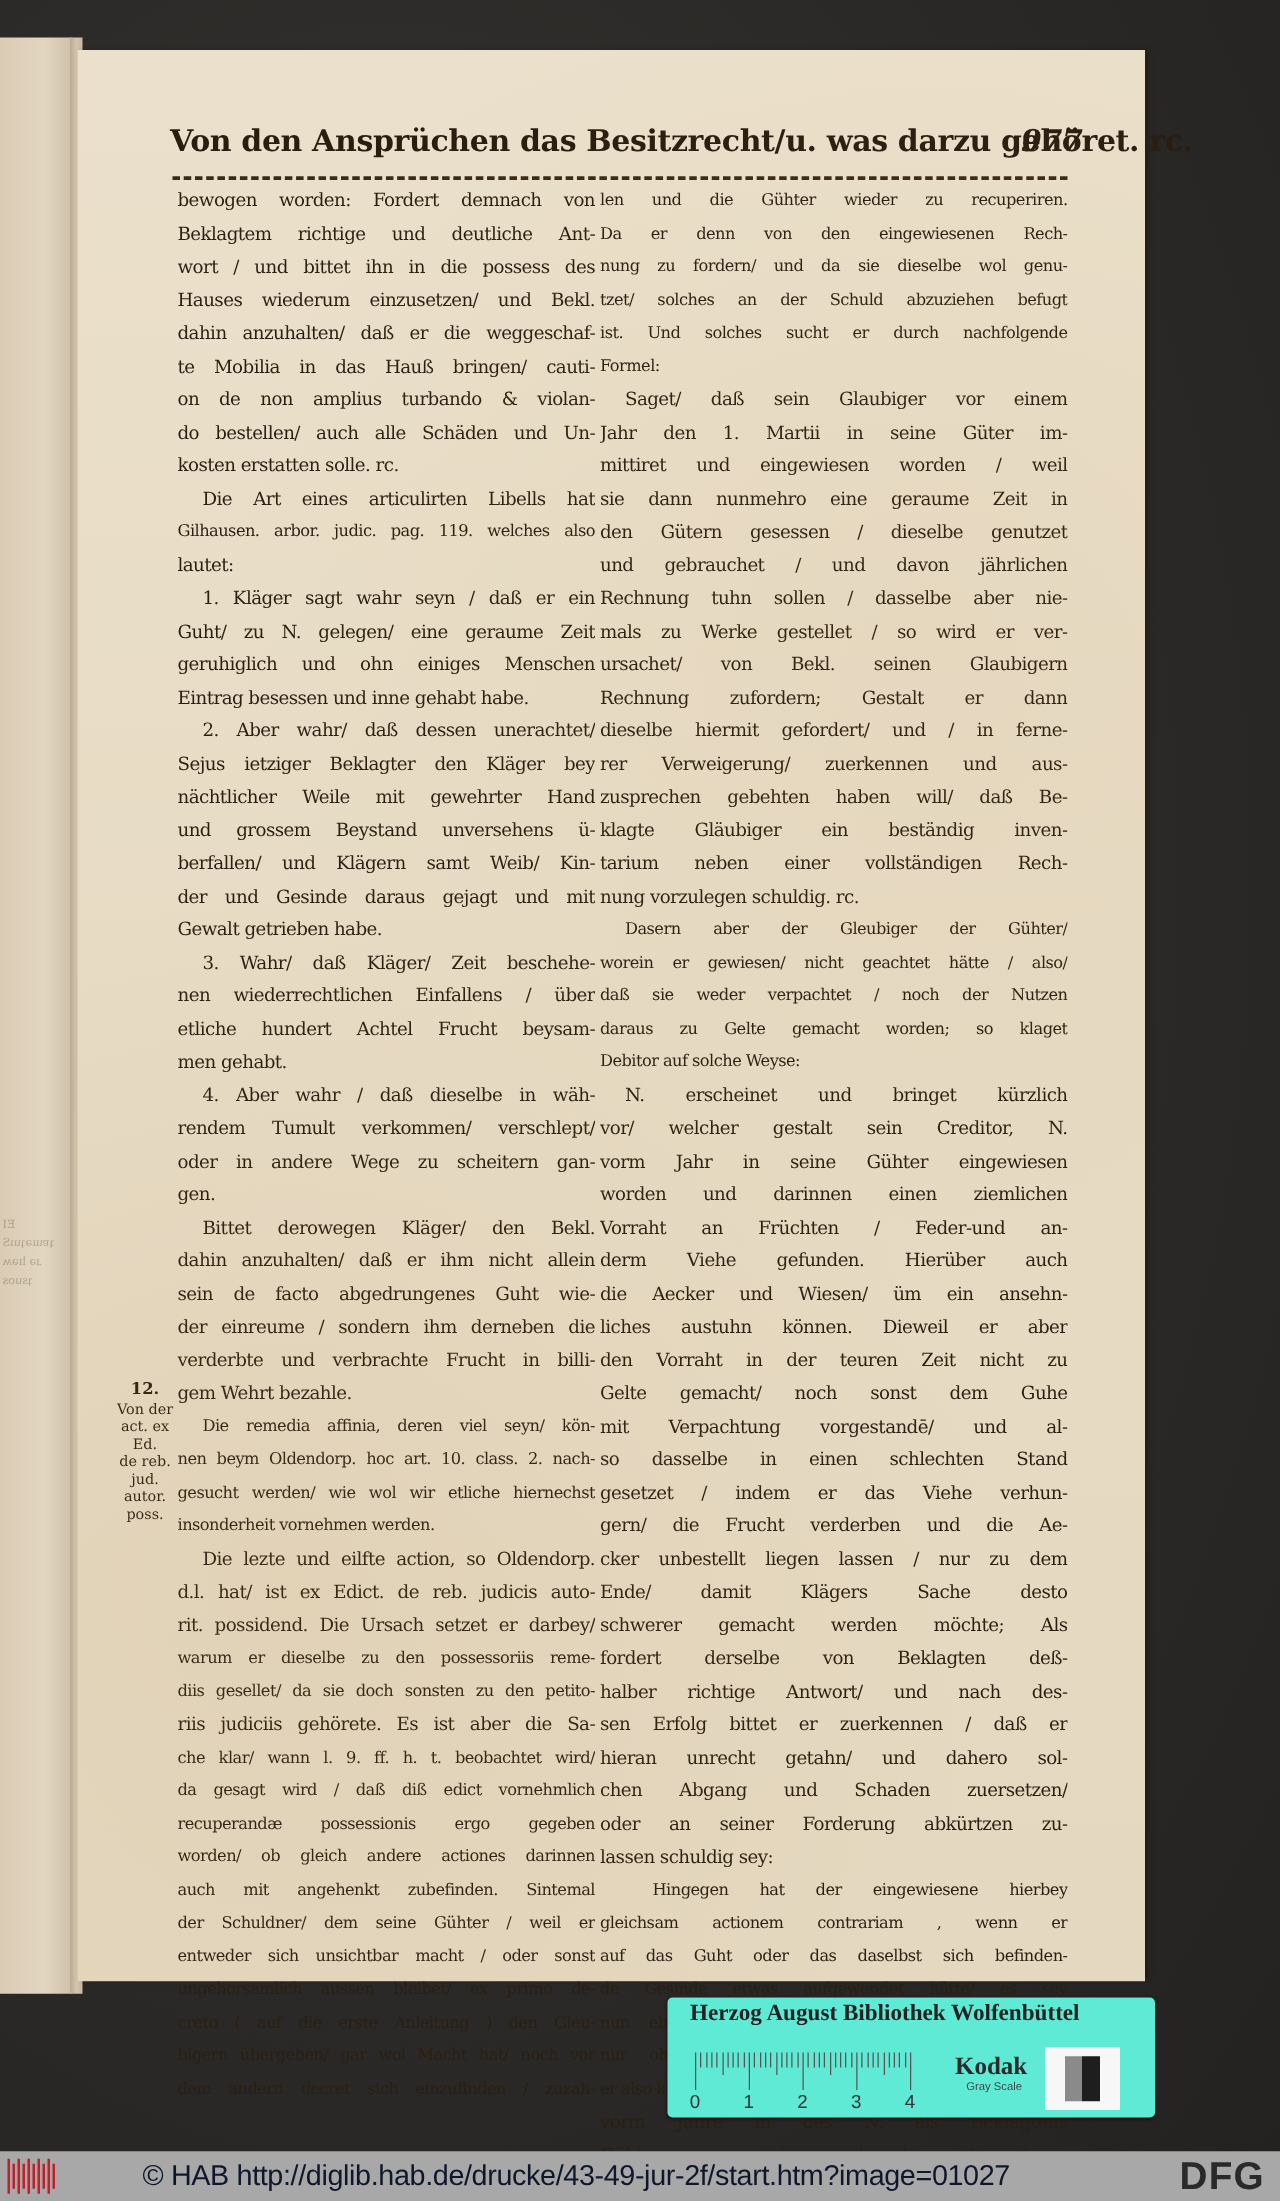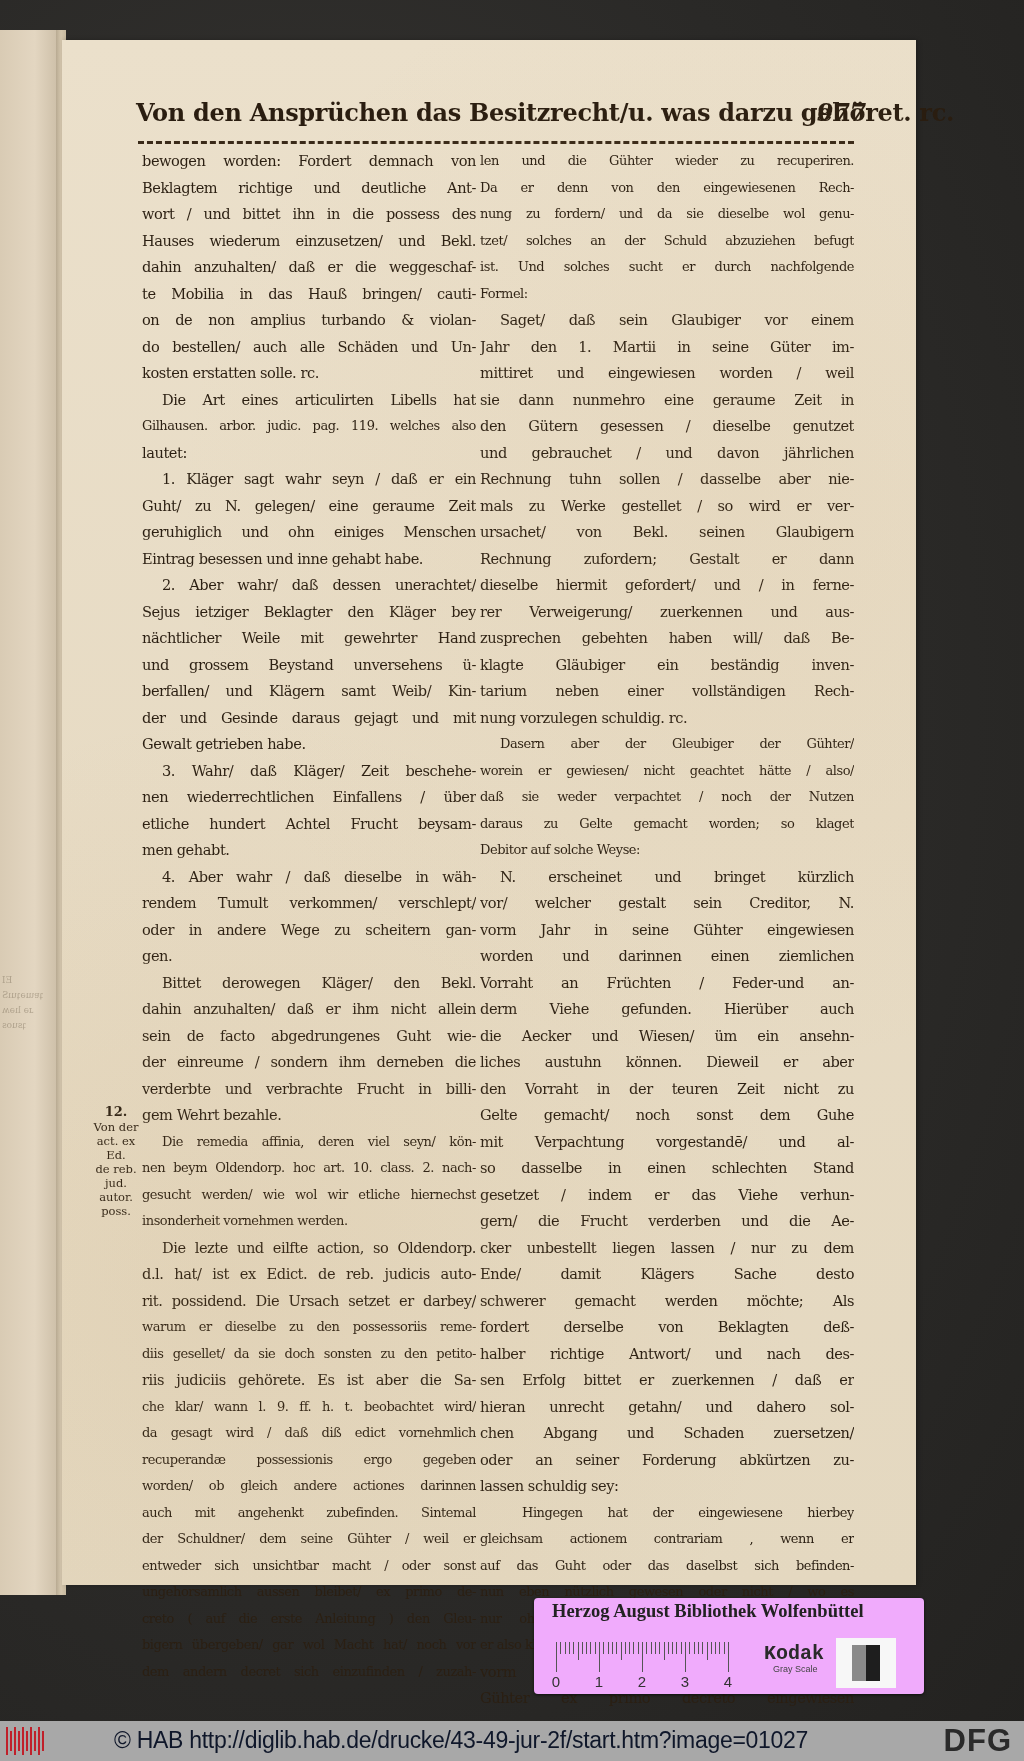--- a/index.html
+++ b/index.html
@@ -60,30 +60,30 @@
   .col .ln.small { font-size:13px; }
   .margin-note {
     position:absolute; left:24px; top:1065px; width:60px;
     font-family:"DejaVu Serif", serif; color:#2b1f12; font-size:11.5px; line-height:14px;
     text-align:center;
   }
   .margin-note .num { font-weight:bold; font-size:13px; margin-bottom:1px; }
   
   .target {
     position:absolute; left:534px; top:1598px; width:390px; height:96px;
-    background:#f0abfc; border-radius:4px; box-shadow:0 1px 3px rgba(0,0,0,.6);
+    background:#5eead4; border-radius:4px; box-shadow:0 1px 3px rgba(0,0,0,.6);
   }
   .target .lib {
     position:absolute; left:18px; top:3px; font-family:"Liberation Serif", serif;
     font-weight:bold; font-size:18.5px; color:#222; white-space:nowrap;
   }
   .target .ruler { position:absolute; left:22px; top:44px; width:190px; height:32px; }
   .target .ruler .tick { position:absolute; top:0; width:1px; background:#555; }
   .target .ruler .lbl { position:absolute; top:31px; font-family:"Liberation Sans", sans-serif; font-size:15px; color:#333; transform:translateX(-50%); }
-  .target .kodak { position:absolute; left:230px; top:44px; font-family:Liberation Mono, monospace; font-weight:bold; font-size:20px; color:#2a2a2a; }
+  .target .kodak { position:absolute; left:230px; top:44px; font-family:Liberation Serif, serif; font-weight:bold; font-size:20px; color:#2a2a2a; }
   .target .gray { position:absolute; left:239px; top:66px; font-family:"Liberation Sans", sans-serif; font-size:9px; color:#444;text-align:center; }
   .target .swatch { position:absolute; left:318px; top:47px; width:28px; height:36px; background:linear-gradient(90deg,#8a8a8a 0 50%,#1e1e1e 50% 100%); }
   .target .swatch-bg { position:absolute; left:302px; top:40px; width:60px; height:50px; background:#f7f7f7; }
   
   .footer {
     position:absolute; left:0; top:1721px; width:1024px; height:40px;
     background:#a8a8a8;
   }
   .footer .barcode { position:absolute; left:6px; top:6px; width:40px; height:28px; display:flex; gap:2px; align-items:stretch; }
   .footer .barcode span { width:2px; background:#c0202a; }
@@ -234,20 +234,21 @@
       <div class="ln ">fordert derselbe von Beklagten deß-</div>
       <div class="ln ">halber richtige Antwort/ und nach des-</div>
       <div class="ln ">sen Erfolg bittet er zuerkennen / daß er</div>
       <div class="ln ">hieran unrecht getahn/ und dahero sol-</div>
       <div class="ln ">chen Abgang und Schaden zuersetzen/</div>
       <div class="ln ">oder an seiner Forderung abkürtzen zu-</div>
       <div class="ln last">lassen schuldig sey:</div>
       <div class="ln indent2 small">Hingegen hat der eingewiesene hierbey</div>
       <div class="ln small">gleichsam actionem contrariam , wenn er</div>
       <div class="ln small">auf das Guht oder das daselbst sich befinden-</div>
+      <div class="ln small">de Gesinde etwas aufgewendet hätte/ es sey</div>
       <div class="ln small">nun eben nützlich gewesen oder nicht / wo es</div>
       <div class="ln small">nur ohne böse Tücke geschehen ist/ weshalber</div>
       <div class="ln last small">er also klaget:</div>
       <div class="ln ">vorm Jahre in des N. als Beklagtens</div>
       <div class="ln ">Gühter ex primo decreto eingewiesen</div>
     </div>
 </div>
 
 <div class="target">
   <div class="lib">Herzog August Bibliothek Wolfenbüttel</div>

